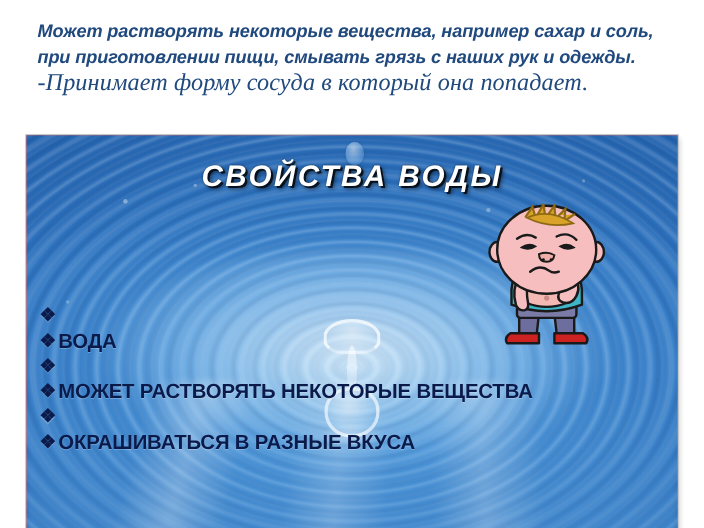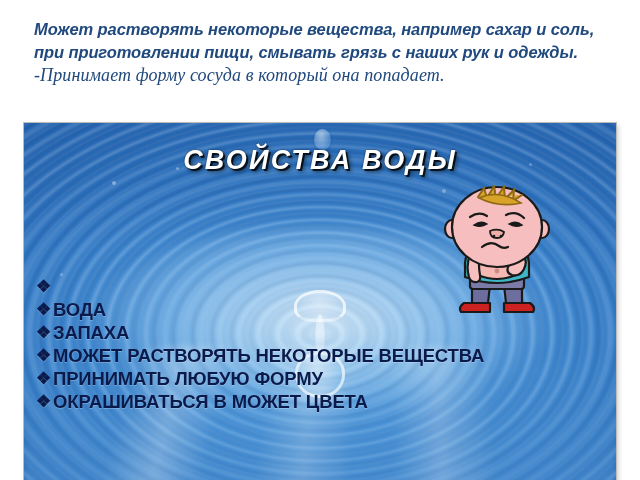--- a/index.html
+++ b/index.html
@@ -36,21 +36,21 @@
     font-size: 16.5px;
     line-height: 22.5px;
     color: #20497E;
     letter-spacing: -0.1px;
     margin: 0;
   }
   .caption-sub {
     font-family: "Liberation Serif", serif;
     font-style: italic;
     font-weight: normal;
-    font-size: 18px;
+    font-size: 22px;
     line-height: 22px;
     color: #20497E;
     margin: 1px 0 0 0;
     letter-spacing: 0.1px;
   }
 
   
   .picture {
     position: absolute;
     left: 24px;
@@ -348,30 +348,28 @@
     <ul class="bullets">
       <li>
         <span class="bullet-mark">❖</span>
       </li>
       <li>
         <span class="bullet-mark">❖</span>
         <span>ВОДА</span>
       </li>
       <li>
         <span class="bullet-mark">❖</span>
-        <span>ЗАПАХА</span>
       </li>
       <li>
         <span class="bullet-mark">❖</span>
         <span>МОЖЕТ РАСТВОРЯТЬ НЕКОТОРЫЕ ВЕЩЕСТВА</span>
       </li>
       <li>
         <span class="bullet-mark">❖</span>
-        <span>ПРИНИМАТЬ ЛЮБУЮ ФОРМУ</span>
-      </li>
-      <li>
-        <span class="bullet-mark">❖</span>
-        <span>ОКРАШИВАТЬСЯ В МОЖЕТ ЦВЕТА</span>
+      </li>
+      <li>
+        <span class="bullet-mark">❖</span>
+        <span>ОКРАШИВАТЬСЯ В РАЗНЫЕ ВКУСА</span>
       </li>
     </ul>
 
   </div>
 </div>
 
 </body></html>

